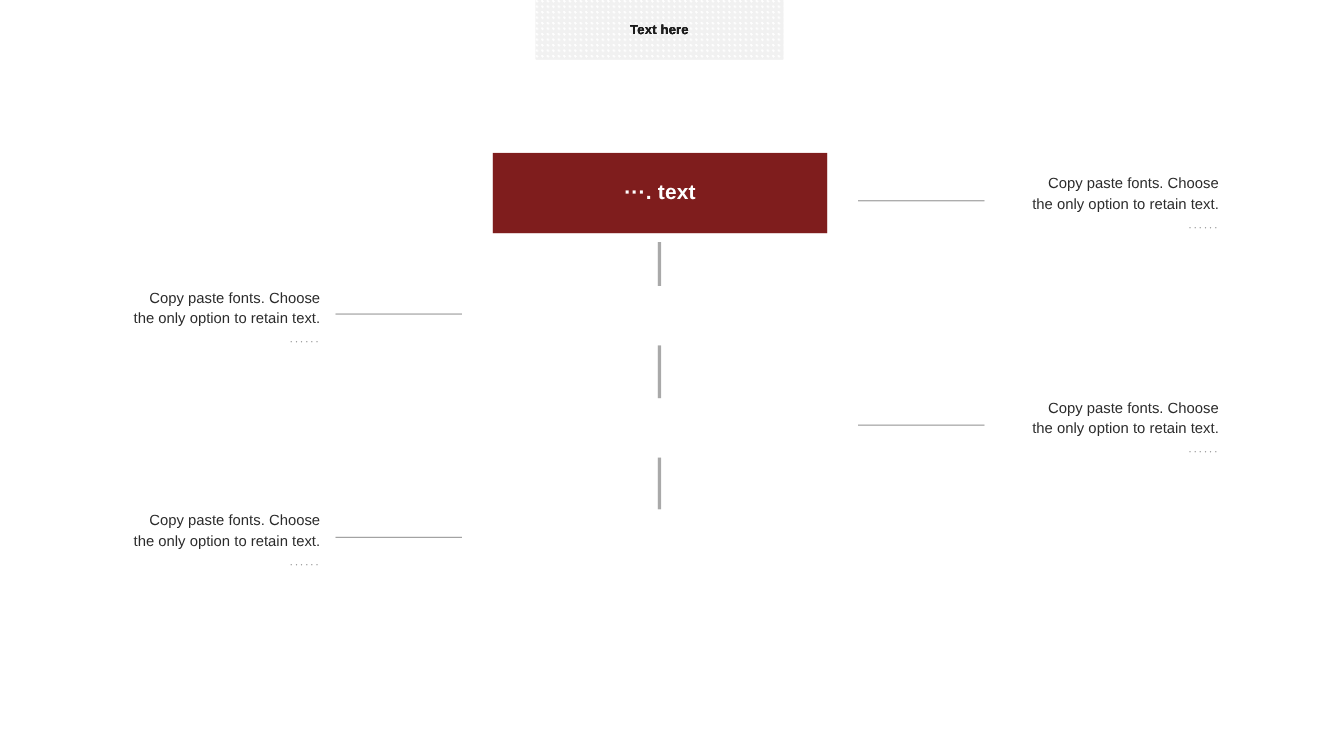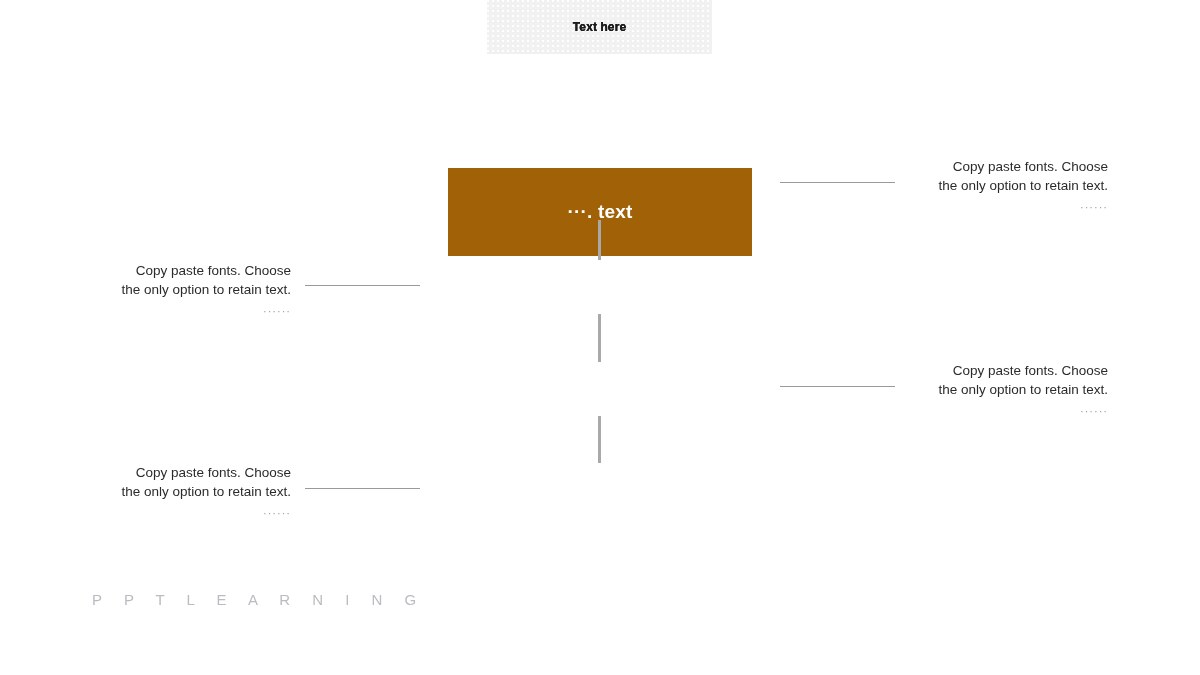--- a/index.html
+++ b/index.html
@@ -46,24 +46,24 @@
   
   .flow-box {
     position: absolute;
     display: flex;
     align-items: center;
     justify-content: center;
     box-sizing: border-box;
   }
   .flow-box.primary {
     left: 448px;
-    top: 168px;
+    top: 139px;
     width: 304px;
-    height: 88px;
-    background: #a16207;
+    height: 73px;
+    background: #7f1d1d;
   }
   .flow-box.primary .flow-label {
     color: #ffffff;
     font-size: 19px;
     font-weight: bold;
     letter-spacing: 0.2px;
   }
   .flow-box.secondary {
     left: 487px;
     top: 0;
@@ -182,15 +182,14 @@
     <span class="note-line">the only option to retain text.</span>
     <span class="note-dots">······</span>
   </div>
 
   <div class="note note-l2">
     <span class="note-line">Copy paste fonts. Choose</span>
     <span class="note-line">the only option to retain text.</span>
     <span class="note-dots">······</span>
   </div>
 
-  <div class="brand-footer">P P T   L E A R N I N G</div>
 
 </div>
 
 </body></html>

